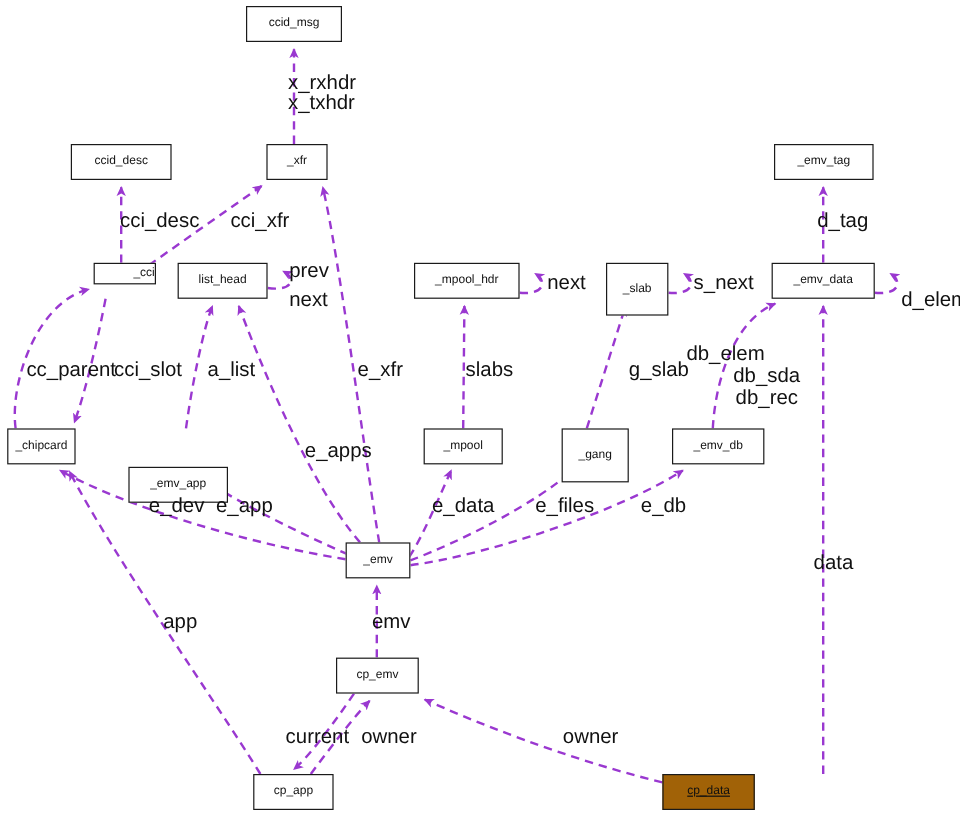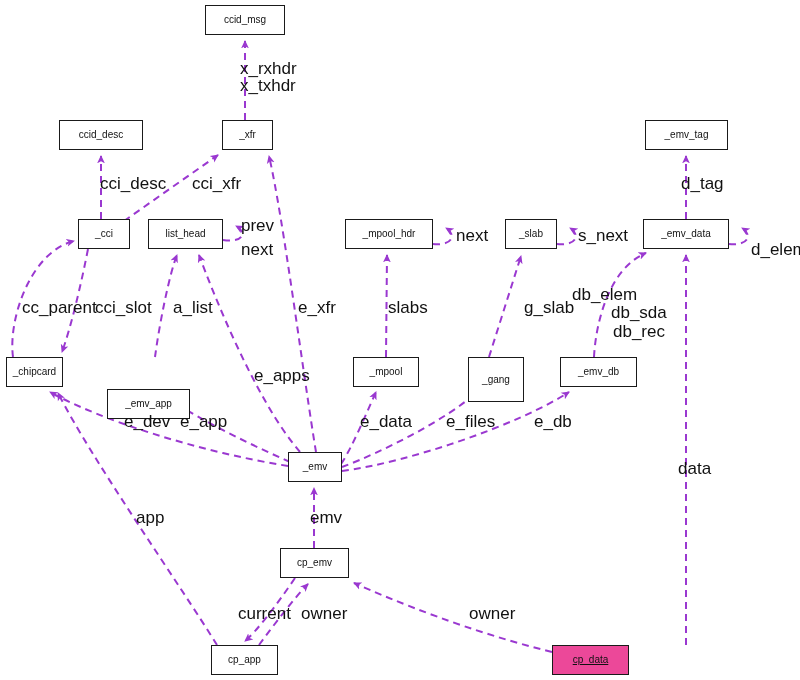--- a/index.html
+++ b/index.html
@@ -3,21 +3,21 @@
 <meta charset="utf-8">
 <style>
   html,body{margin:0;padding:0;background:#ffffff;}
   body{width:800px;height:680px;overflow:hidden;
        font-family:"Liberation Sans","DejaVu Sans",sans-serif;}
   #canvas{position:relative;width:800px;height:680px;}
   svg.edges{position:absolute;left:0;top:0;width:800px;height:680px;}
   .node{position:absolute;box-sizing:border-box;border:1.4px solid #1a1a1a;
         background:#ffffff;display:flex;align-items:center;justify-content:center;
         font-size:10px;color:#111111;line-height:1;white-space:nowrap;}
-  .node.filled{background:#ec4899;text-decoration:underline;}
+  .node.filled{background:#a16207;text-decoration:underline;}
   .elabel{position:absolute;font-size:17px;color:#111111;white-space:nowrap;
           line-height:1.18;}
 </style>
 </head>
 <body>
 
 <div id="canvas">
 
   <svg class="edges" viewBox="0 0 800 680" xmlns="http://www.w3.org/2000/svg">
     <defs>
@@ -64,30 +64,30 @@
       </div>
       <div class="node" style="left: 59px; top: 120px; width: 84px; height: 30px;">
         <span>ccid_desc</span>
       </div>
       <div class="node" style="left: 222px; top: 120px; width: 51px; height: 30px;">
         <span>_xfr</span>
       </div>
       <div class="node" style="left: 645px; top: 120px; width: 83px; height: 30px;">
         <span>_emv_tag</span>
       </div>
-      <div class="node" style="left: 78px; top: 219px; width: 52px; height: 30px;">
+      <div class="node" style="left: 78px; top: 219px; width: 52px; height: 18px; justify-content: flex-end;">
         <span>_cci</span>
       </div>
       <div class="node" style="left: 148px; top: 219px; width: 75px; height: 30px;">
         <span>list_head</span>
       </div>
       <div class="node" style="left: 345px; top: 219px; width: 88px; height: 30px;">
         <span>_mpool_hdr</span>
       </div>
-      <div class="node" style="left: 505px; top: 219px; width: 52px; height: 30px; justify-content: center;">
+      <div class="node" style="left: 505px; top: 219px; width: 52px; height: 44px; justify-content: center;">
         <span>_slab</span>
       </div>
       <div class="node" style="left: 643px; top: 219px; width: 86px; height: 30px;">
         <span>_emv_data</span>
       </div>
       <div class="node" style="left: 6px; top: 357px; width: 57px; height: 30px;">
         <span>_chipcard</span>
       </div>
       <div class="node" style="left: 107px; top: 357px; width: 83px; height: 30px; margin-top: 32px;">
         <span>_emv_app</span>

